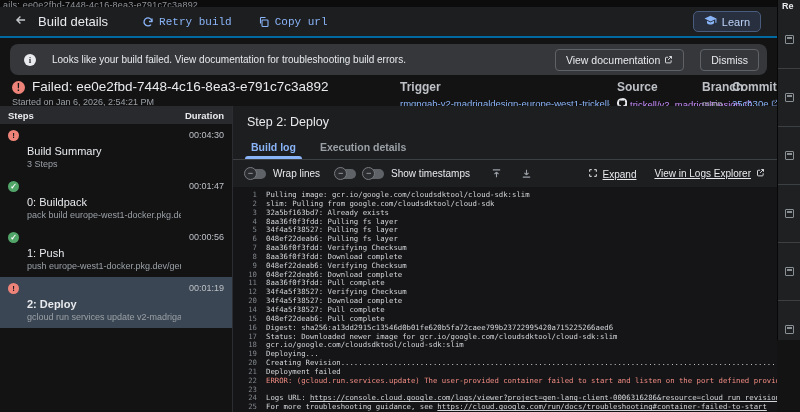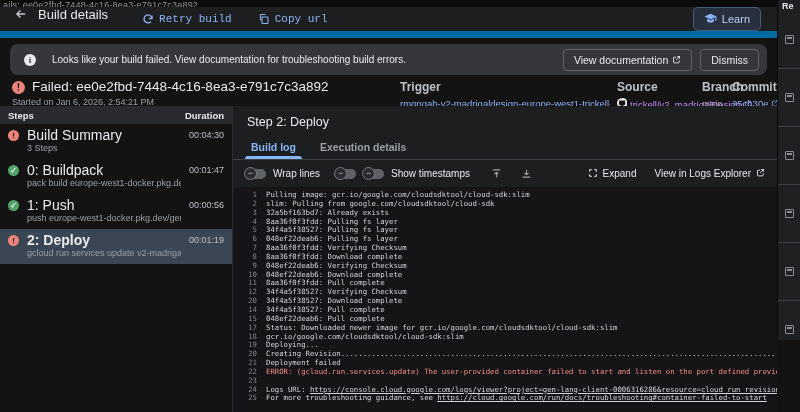--- a/index.html
+++ b/index.html
@@ -6,38 +6,38 @@
   html,body { width:800px; height:412px; overflow:hidden; background:#131314;
     font-family:"Liberation Sans", sans-serif; -webkit-font-smoothing:antialiased; }
   .screen { position:relative; width:800px; height:412px; background:#131314; overflow:hidden; }
 
   
   .topstrip { position:absolute; top:0; left:0; width:777px; height:7px; background:#0c0c0d;
     overflow:hidden; color:#8f9499; font-size:9px; line-height:10px; padding-left:3px; letter-spacing:.2px; }
 
   
   .appbar { position:absolute; top:7px; left:0; width:777px; height:31px; background:#1d1e20;
-    display:flex; border-bottom:7px solid #0369a1; }
+    display:flex; align-items:center; border-bottom:2px solid #0369a1; }
   .back { color:#c4c7ca; font-size:14px; margin:0 10px 0 14px; cursor:pointer; }
   .appbar-title { color:#e8eaed; font-size:13px; font-weight:500; margin-right:34px; }
   .bar-btn { display:flex; align-items:center; gap:5px; color:#8ab4f8; font-size:11px; font-weight:500;
     margin-right:26px; cursor:pointer;font-family:Liberation Mono, monospace; }
   .bar-btn svg { display:block; }
   .learn-btn { margin-left:auto; margin-right:16px; display:flex; align-items:center; gap:5px;
     background:#283040; border:1px solid #4a5c7d; border-radius:5px; padding:3px 10px;
     color:#bdd3f9; font-size:11px; font-weight:500; cursor:pointer; }
 
   
   .banner { position:absolute; top:44px; left:10px; width:757px; height:31px; background:#35373b;
     border-radius:8px; display:flex; align-items:center; padding:0 8px 0 14px; }
   .info-ic { width:12px; height:12px; border-radius:50%; background:#e8eaed; color:#35373b;
     font-size:9px; font-weight:700; text-align:center; line-height:12px; margin-right:16px;
     font-family:"Liberation Serif", serif; }
   .banner-text { color:#e8eaed; font-size:10px; }
-  .banner-actions { margin-left:auto; display:flex; gap:8px; }
+  .banner-actions { margin-left:auto; display:flex; gap:16px; }
   .ghost-btn { border:1px solid #5f6368; border-radius:4px; color:#e8eaed; font-size:10.5px;
     font-weight:500; padding:4px 10px; display:flex; align-items:center; gap:4px;
     background:transparent; cursor:pointer; }
 
   
   .buildhead { position:absolute; top:80px; left:0; width:777px; height:26px; }
   .err-ic, .ok-ic { display:inline-flex; align-items:center; justify-content:center;
     border-radius:50%; color:#17181a; font-weight:700; }
   .bh-ic { position:absolute; left:12px; top:1px; width:13px; height:13px; background:#ee8479;
     font-size:10px; }
@@ -61,21 +61,21 @@
   .sidebar { width:233px; border-right:1px solid #2c2d30; background:#131314; }
   .steps-head { height:18px; background:#292a2d; display:flex; align-items:center;
     padding:0 8px; color:#e8eaed; font-size:9.5px; font-weight:700; }
   .steps-head .dur { margin-left:auto; }
   .step-row { display:flex; padding:5px 8px 5px 8px; cursor:pointer; }
   .step-row.selected { background:#3a4653; }
   .sicon { width:11px; height:11px; min-width:11px; font-size:8px; margin:1px 8px 0 0; }
   .sicon.error { background:#ee8479; }
   .sicon.success { background:#52a569; color:#fff; }
   .stext { flex:1; min-width:0; }
-  .stitle { display:block; color:#e8eaed; font-size:14px; line-height:13px; }
+  .stitle { display:block; color:#e8eaed; font-size:11px; line-height:13px;margin-top:16px; }
   .selected .stitle { font-weight:600; }
   .ssub { display:block; color:#9aa0a6; font-size:9px; line-height:12px; white-space:nowrap;
     overflow:hidden; text-overflow:clip; }
   .sdur { color:#bdc1c6; font-size:9px; margin-left:8px; line-height:13px; }
 
   
   .main { flex:1; background:#1d1e20; display:flex; flex-direction:column; min-width:0; }
   .panel-title { color:#e8eaed; font-size:12.5px; padding:9px 14px 8px 14px; }
   .tabs { display:flex; border-bottom:1px solid #3c4043; padding:0 6px; }
   .tab { padding:4px 12px 6px 12px; font-size:10.5px; font-weight:600; color:#9aa0a6;
@@ -85,22 +85,22 @@
     background:#8ab4f8; border-radius:3px 3px 0 0; }
   .toolbar { display:flex; align-items:center; height:27px; padding:0 12px; gap:7px; }
   .toggle { width:21px; height:10px; background:#5f6368; border-radius:6px; position:relative;
     cursor:pointer; }
   .toggle .knob { position:absolute; left:-1px; top:-2px; width:13px; height:13px; background:#2b2c2f;
     border:1px solid #777b80; border-radius:50%; color:#bdc1c6; font-size:9px; line-height:11px;
     text-align:center; }
   .tlabel { color:#e8eaed; font-size:10px; margin-right:8px; }
   .tb-ic { color:#9aa0a6; margin:0 6px; cursor:pointer; display:flex; }
   .toolbar-right { margin-left:auto; display:flex; align-items:center; gap:18px; }
-  .tb-action { display:flex; align-items:flex-start; gap:5px; color:#e8eaed; font-size:10px;
-    font-weight:500; cursor:pointer; }
+  .tb-action { display:flex; align-items:flex-end; gap:5px; color:#e8eaed; font-size:10px;
+    font-weight:500; cursor:pointer;text-decoration:underline; }
 
   
   .logarea { flex:1; background:#151517; overflow:hidden; padding-top:4px; }
   .log-line { display:flex; white-space:pre; line-height:8.85px; font-family:"DejaVu Sans Mono", monospace;
     font-size:7.3px; }
   .lnum { width:24px; min-width:24px; text-align:right; color:#80868b; margin-right:9px; }
   .ltext { color:#d3d6d9; overflow:hidden; }
   .log-line.error .ltext { color:#f28b82; }
   .loglink { text-decoration:underline; cursor:pointer; }
 
@@ -313,20 +313,21 @@
             <div class="log-line"><span class="lnum">6</span><span class="ltext">048ef22deab6: Pulling fs layer</span></div>
             <div class="log-line"><span class="lnum">7</span><span class="ltext">8aa36f0f3fdd: Verifying Checksum</span></div>
             <div class="log-line"><span class="lnum">8</span><span class="ltext">8aa36f0f3fdd: Download complete</span></div>
             <div class="log-line"><span class="lnum">9</span><span class="ltext">048ef22deab6: Verifying Checksum</span></div>
             <div class="log-line"><span class="lnum">10</span><span class="ltext">048ef22deab6: Download complete</span></div>
             <div class="log-line"><span class="lnum">11</span><span class="ltext">8aa36f0f3fdd: Pull complete</span></div>
             <div class="log-line"><span class="lnum">12</span><span class="ltext">34f4a5f38527: Verifying Checksum</span></div>
             <div class="log-line"><span class="lnum">20</span><span class="ltext">34f4a5f38527: Download complete</span></div>
             <div class="log-line"><span class="lnum">14</span><span class="ltext">34f4a5f38527: Pull complete</span></div>
             <div class="log-line"><span class="lnum">15</span><span class="ltext">048ef22deab6: Pull complete</span></div>
+            <div class="log-line"><span class="lnum">16</span><span class="ltext">Digest: sha256:a13dd2915c13546d0b01fe620b5fa72caee799b23722995420a715225266aed6</span></div>
             <div class="log-line"><span class="lnum">17</span><span class="ltext">Status: Downloaded newer image for gcr.io/google.com/cloudsdktool/cloud-sdk:slim</span></div>
             <div class="log-line"><span class="lnum">18</span><span class="ltext">gcr.io/google.com/cloudsdktool/cloud-sdk:slim</span></div>
             <div class="log-line"><span class="lnum">19</span><span class="ltext">Deploying...</span></div>
             <div class="log-line"><span class="lnum">20</span><span class="ltext">Creating Revision........................................................................................................................................................................</span></div>
             <div class="log-line"><span class="lnum">21</span><span class="ltext">Deployment failed</span></div>
             <div class="log-line error"><span class="lnum">22</span><span class="ltext">ERROR: (gcloud.run.services.update) The user-provided container failed to start and listen on the port defined provided by the PORT=8080 environment variable within</span></div>
             <div class="log-line"><span class="lnum">23</span><span class="ltext"></span></div>
             <div class="log-line"><span class="lnum">24</span><span class="ltext">Logs URL: <span class="loglink">https://console.cloud.google.com/logs/viewer?project=gen-lang-client-0006316286&amp;resource=cloud_run_revision/service_name/v2-madrigaldesign/revision_name/v</span></span></div>
             <div class="log-line"><span class="lnum">25</span><span class="ltext">For more troubleshooting guidance, see <span class="loglink">https://cloud.google.com/run/docs/troubleshooting#container-failed-to-start</span></span></div>
           </div>

